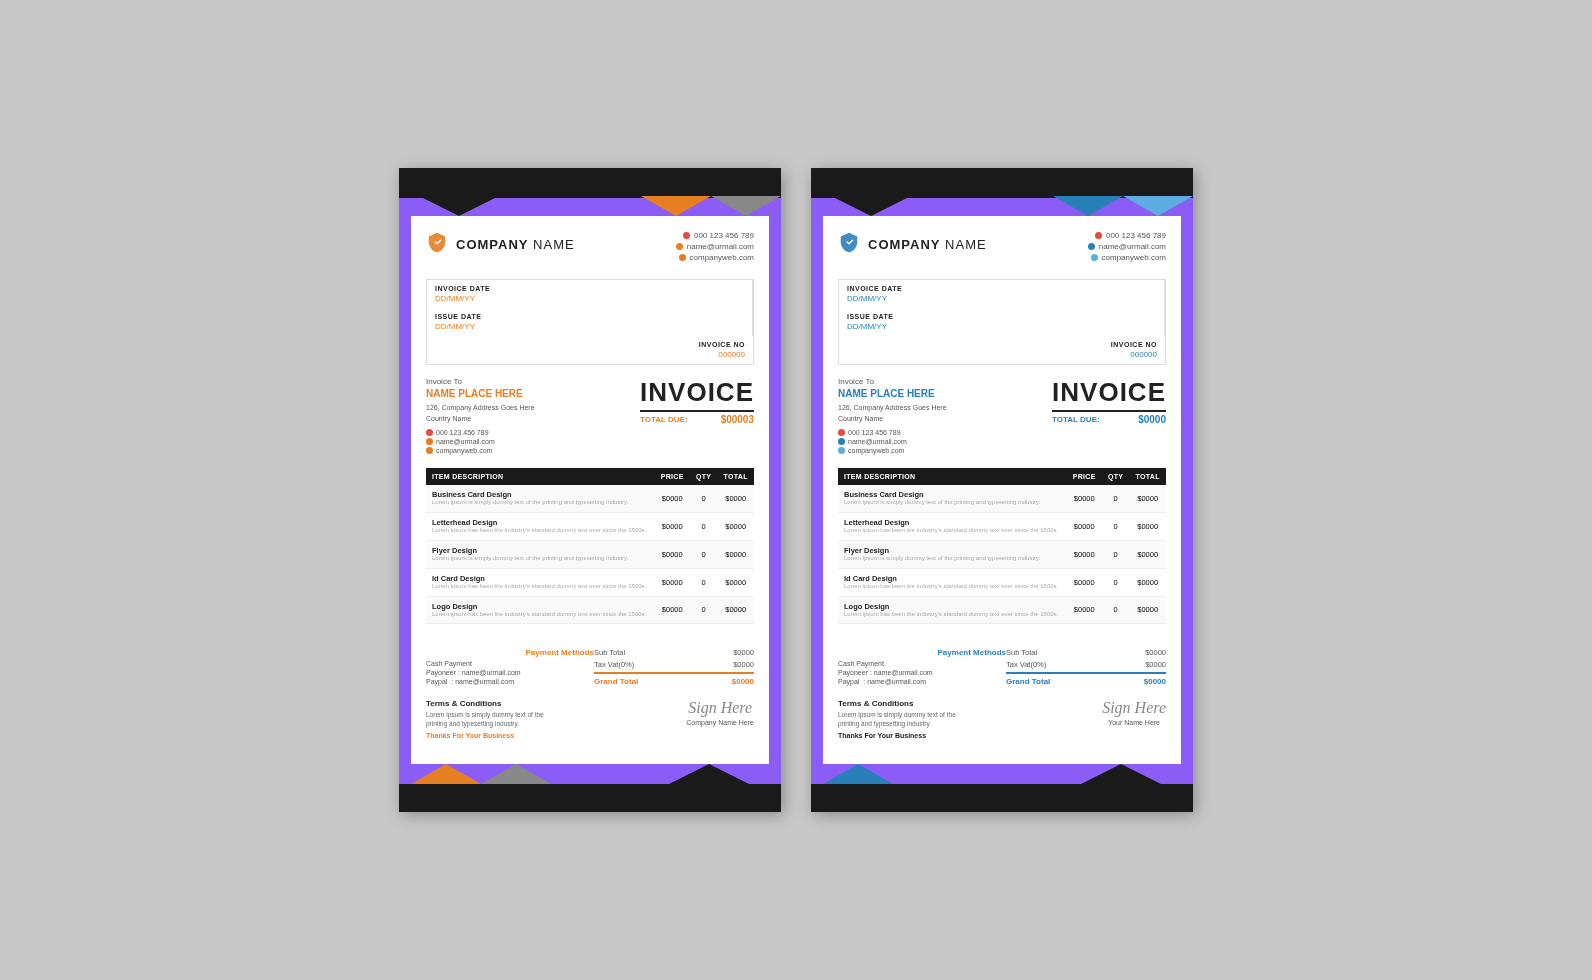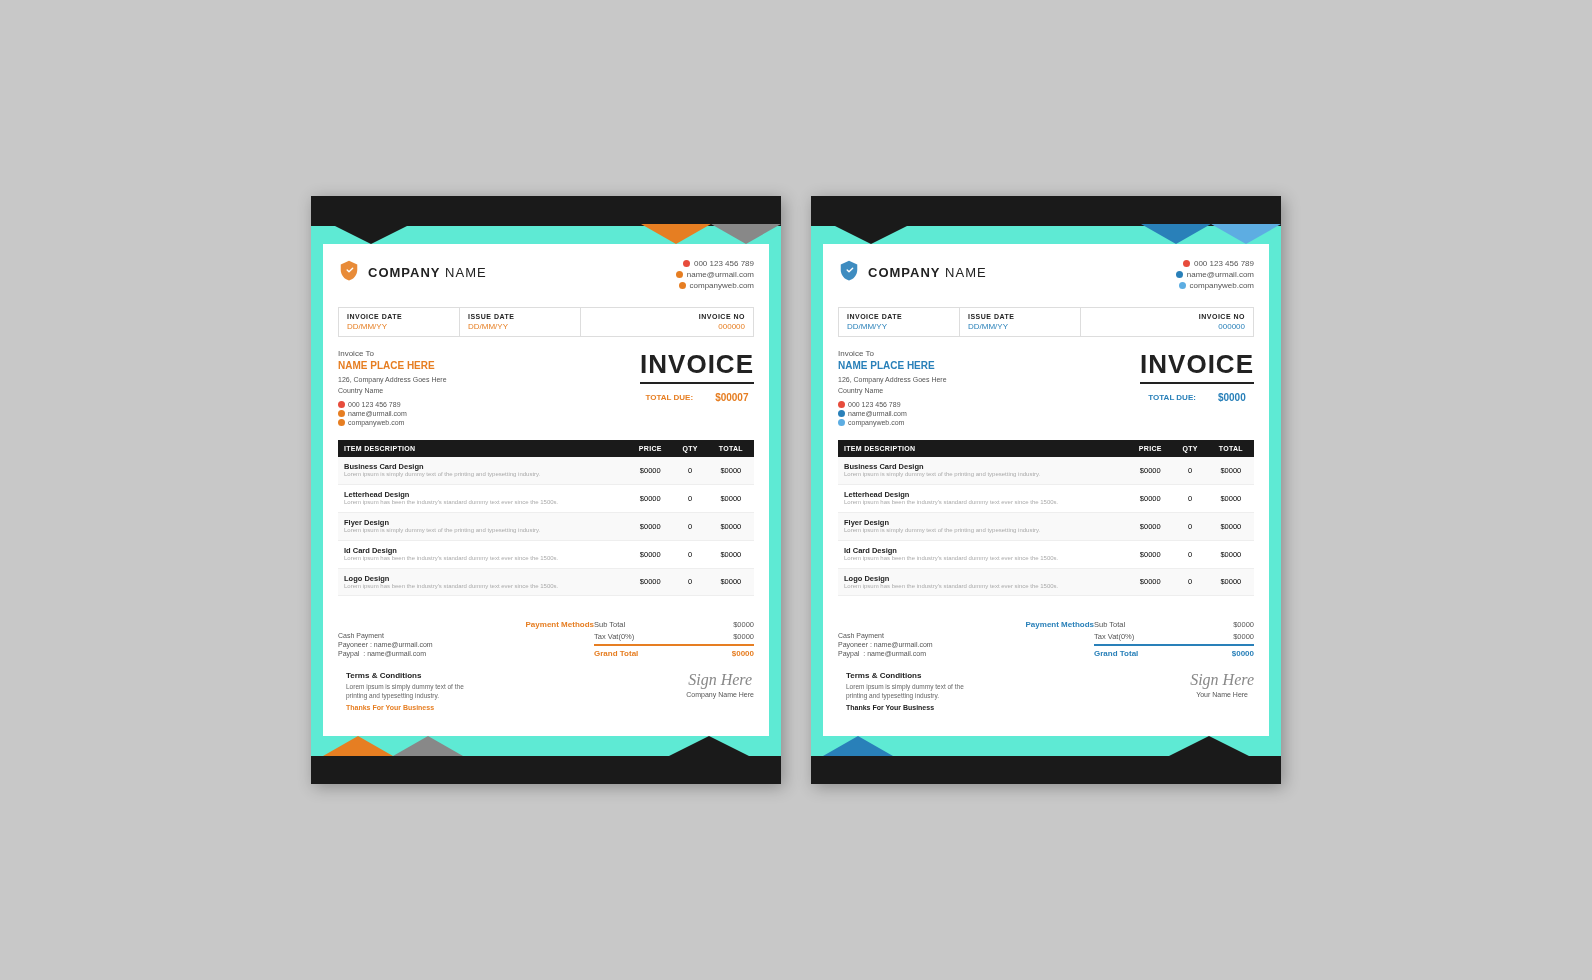--- a/index.html
+++ b/index.html
@@ -12,22 +12,22 @@
       font-family: Arial, sans-serif;
       padding: 30px 20px;
     }
     .page-container {
       display: flex;
       gap: 30px;
       justify-content: center;
       align-items: flex-start;
     }
     .invoice-wrapper {
-      width: 470px;
-      background: #5eead4;
+      width: 382px;
+      background: #8b5cf6;
       box-shadow: 3px 3px 15px rgba(0,0,0,0.3);
     }
     
     .top-bar {
       height: 30px;
       background: #1a1a1a;
       position: relative;
       overflow: visible;
     }
     .top-bar-triangles {
@@ -114,20 +114,21 @@
     .dot-web   { background: #e67e22; }
     .dot-phone-blue { background: #e74c3c; }
     .dot-email-blue { background: #2980b9; }
     .dot-web-blue   { background: #5dade2; }
 
     
     .date-row {
       display: flex;
       border: 1px solid #ddd;
       margin-bottom: 12px;
+      flex-direction: column;
     }
     .date-cell {
       flex: 1;
       padding: 5px 8px;
       border-right: 1px solid #ddd;
     }
     .date-cell:last-child { border-right: none; flex: 1.5; }
     .date-label {
       font-size: 7px;
       font-weight: 700;
@@ -181,24 +182,24 @@
     }
     .invoice-title {
       font-size: 26px;
       font-weight: 700;
       color: #222;
       letter-spacing: 1px;
     }
     .total-due-row {
       display: flex;
       align-items: center;
-      justify-content: center;
+      justify-content: space-between;
       gap: 22px;
       border-top: 2px solid #222;
-      padding-top: 8px;
+      padding-top: 2px;
       margin-top: 2px;
     }
     .total-due-label {
       font-size: 8px;
       font-weight: 700;
     }
     .total-due-value {
       font-size: 10px;
       font-weight: 700;
     }
@@ -292,21 +293,21 @@
     .grand-total-row.orange { color: #e67e22; border-color: #e67e22; }
     .grand-total-row.blue { color: #2980b9; border-color: #2980b9; }
 
     
     .terms-section {
       display: flex;
       justify-content: space-between;
       align-items: flex-start;
       margin-bottom: 10px;
     }
-    .terms-left { flex: 1; margin-left: 8px; }
+    .terms-left { flex: 1; }
     .terms-title {
       font-size: 8px;
       font-weight: 700;
       color: #222;
       margin-bottom: 2px;
     }
     .terms-text {
       font-size: 6.5px;
       color: #666;
       line-height: 1.4;
@@ -449,21 +450,21 @@
             <div>
               <span class="contact-dot" style="background:#e67e22;"></span>
               <span>companyweb.com</span>
             </div>
           </div>
         </div>
         <div class="invoice-right">
           <div class="invoice-title">INVOICE</div>
           <div class="total-due-row">
             <span class="total-due-label orange">TOTAL DUE:</span>
-            <span class="total-due-value orange">$00007</span>
+            <span class="total-due-value orange">$00003</span>
           </div>
         </div>
       </div>
 
       <table class="items-table">
         <thead>
           <tr>
             <th>ITEM DESCRIPTION</th>
             <th>PRICE</th>
             <th>QTY</th>

